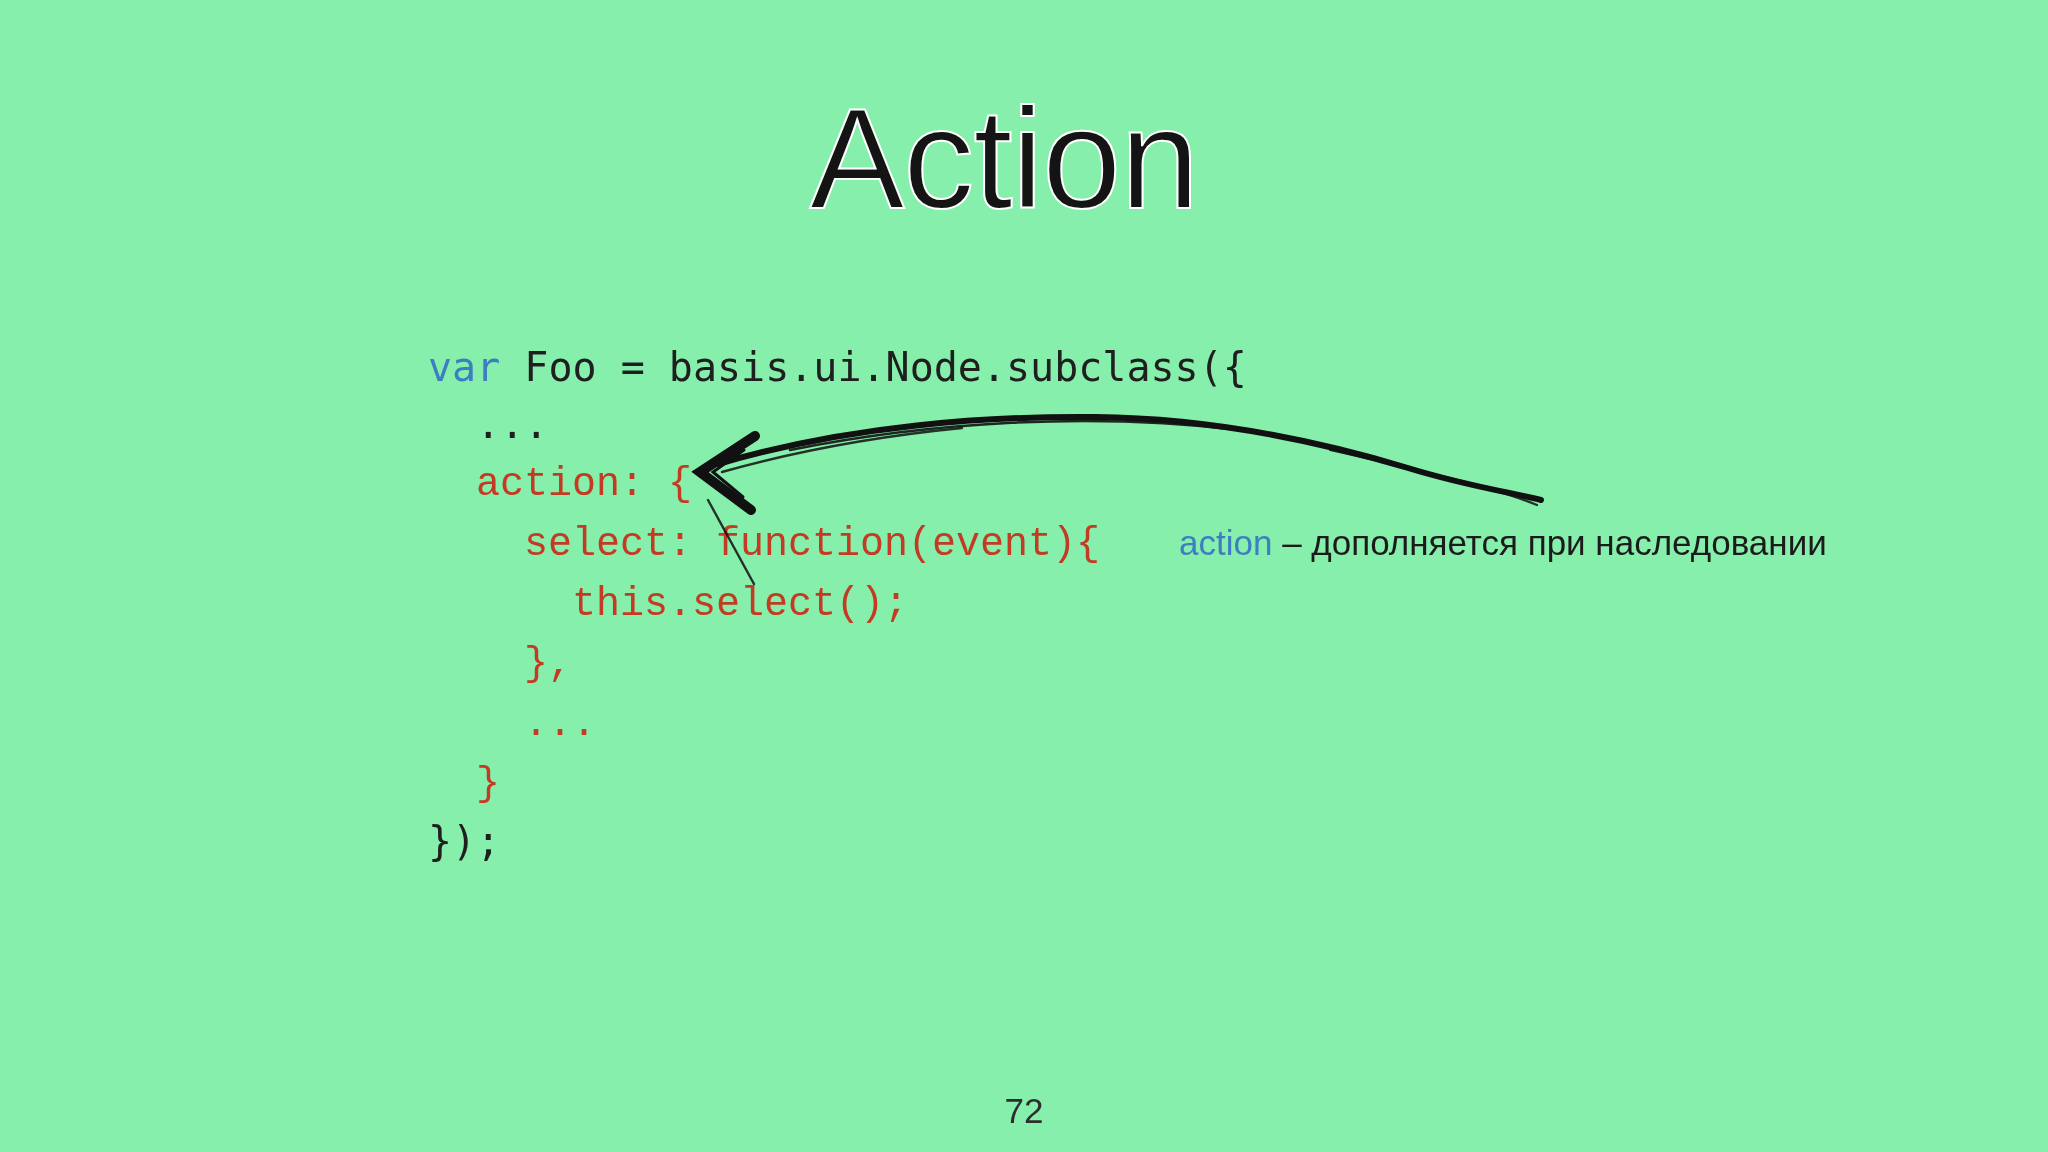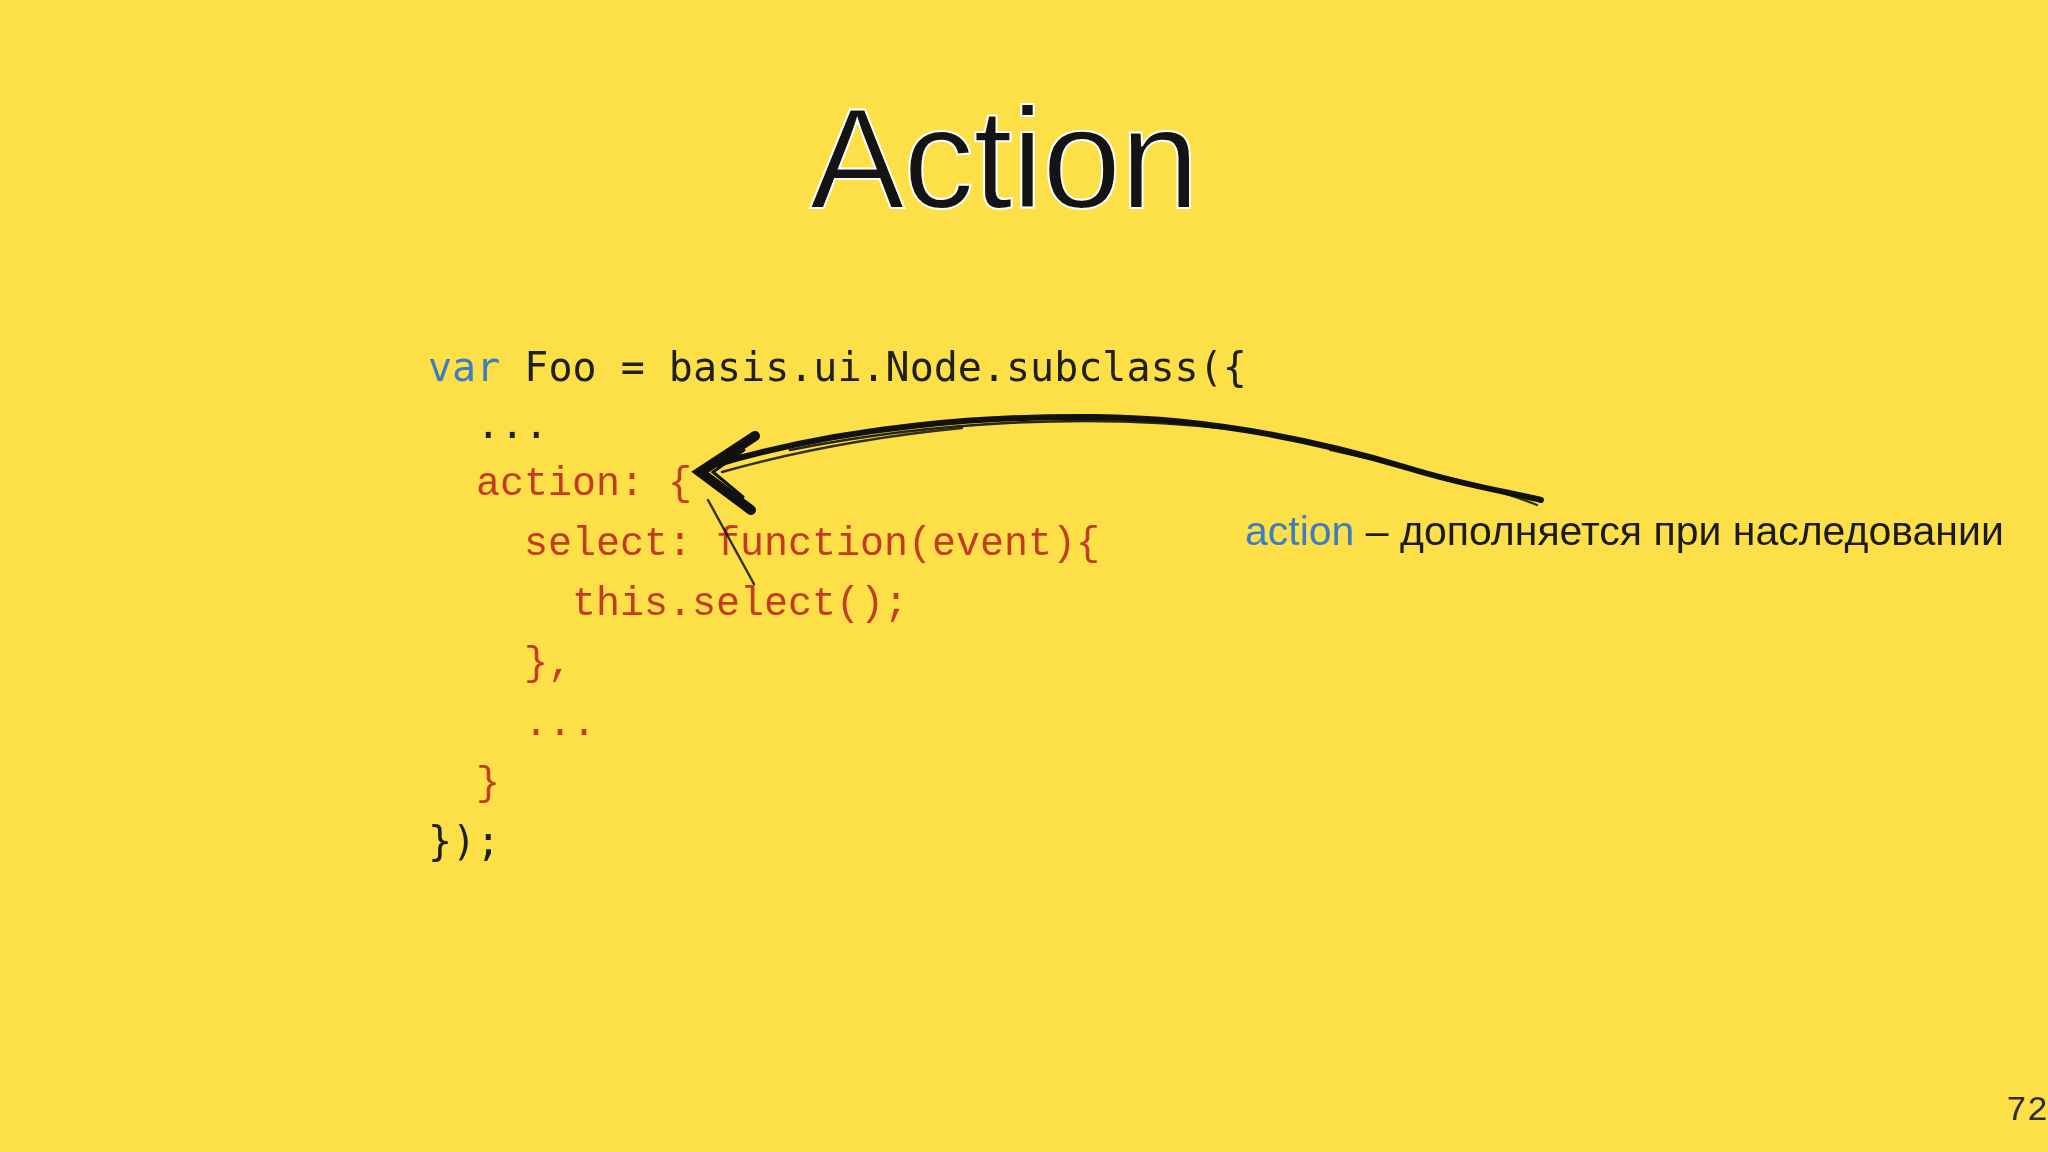--- a/index.html
+++ b/index.html
@@ -4,21 +4,21 @@
 <style>
   html, body {
     margin: 0;
     padding: 0;
     background: #ffffff;
   }
   .slide {
     position: relative;
     width: 2048px;
     height: 1152px;
-    background: #fde047;
+    background: #86efac;
     overflow: hidden;
     font-family: "Liberation Sans", sans-serif;
   }
   .title {
     position: absolute;
     top: 84px;
     left: 0;
     right: 40px;
     margin: 0;
     text-align: center;
@@ -47,36 +47,36 @@
   .arrow-svg {
     position: absolute;
     left: 0;
     top: 0;
     width: 2048px;
     height: 1152px;
     pointer-events: none;
   }
   .annotation {
     position: absolute;
-    left: 1245px;
+    left: 1179px;
     top: 501px;
     width: 780px;
     font-family: "Liberation Sans", "DejaVu Sans", sans-serif;
-    font-size: 41px;
-    line-height: 60px;
+    font-size: 35px;
+    line-height: 84px;
     color: #1b1b1b;
   }
   .annotation .kw { color: #3d7ec2; }
   .page-num {
     position: absolute;
     left: 0;
     right: 0;
     top: 1091px;
-    text-align: right;
-    font-family: Liberation Mono, monospace;
+    text-align: center;
+    font-family: Liberation Sans, sans-serif;
     font-size: 35px;
     color: #2e2e2e;
   }
 </style>
 </head>
 <body>
 
 <div class="slide">
 
   <h1 class="title">Action</h1>

